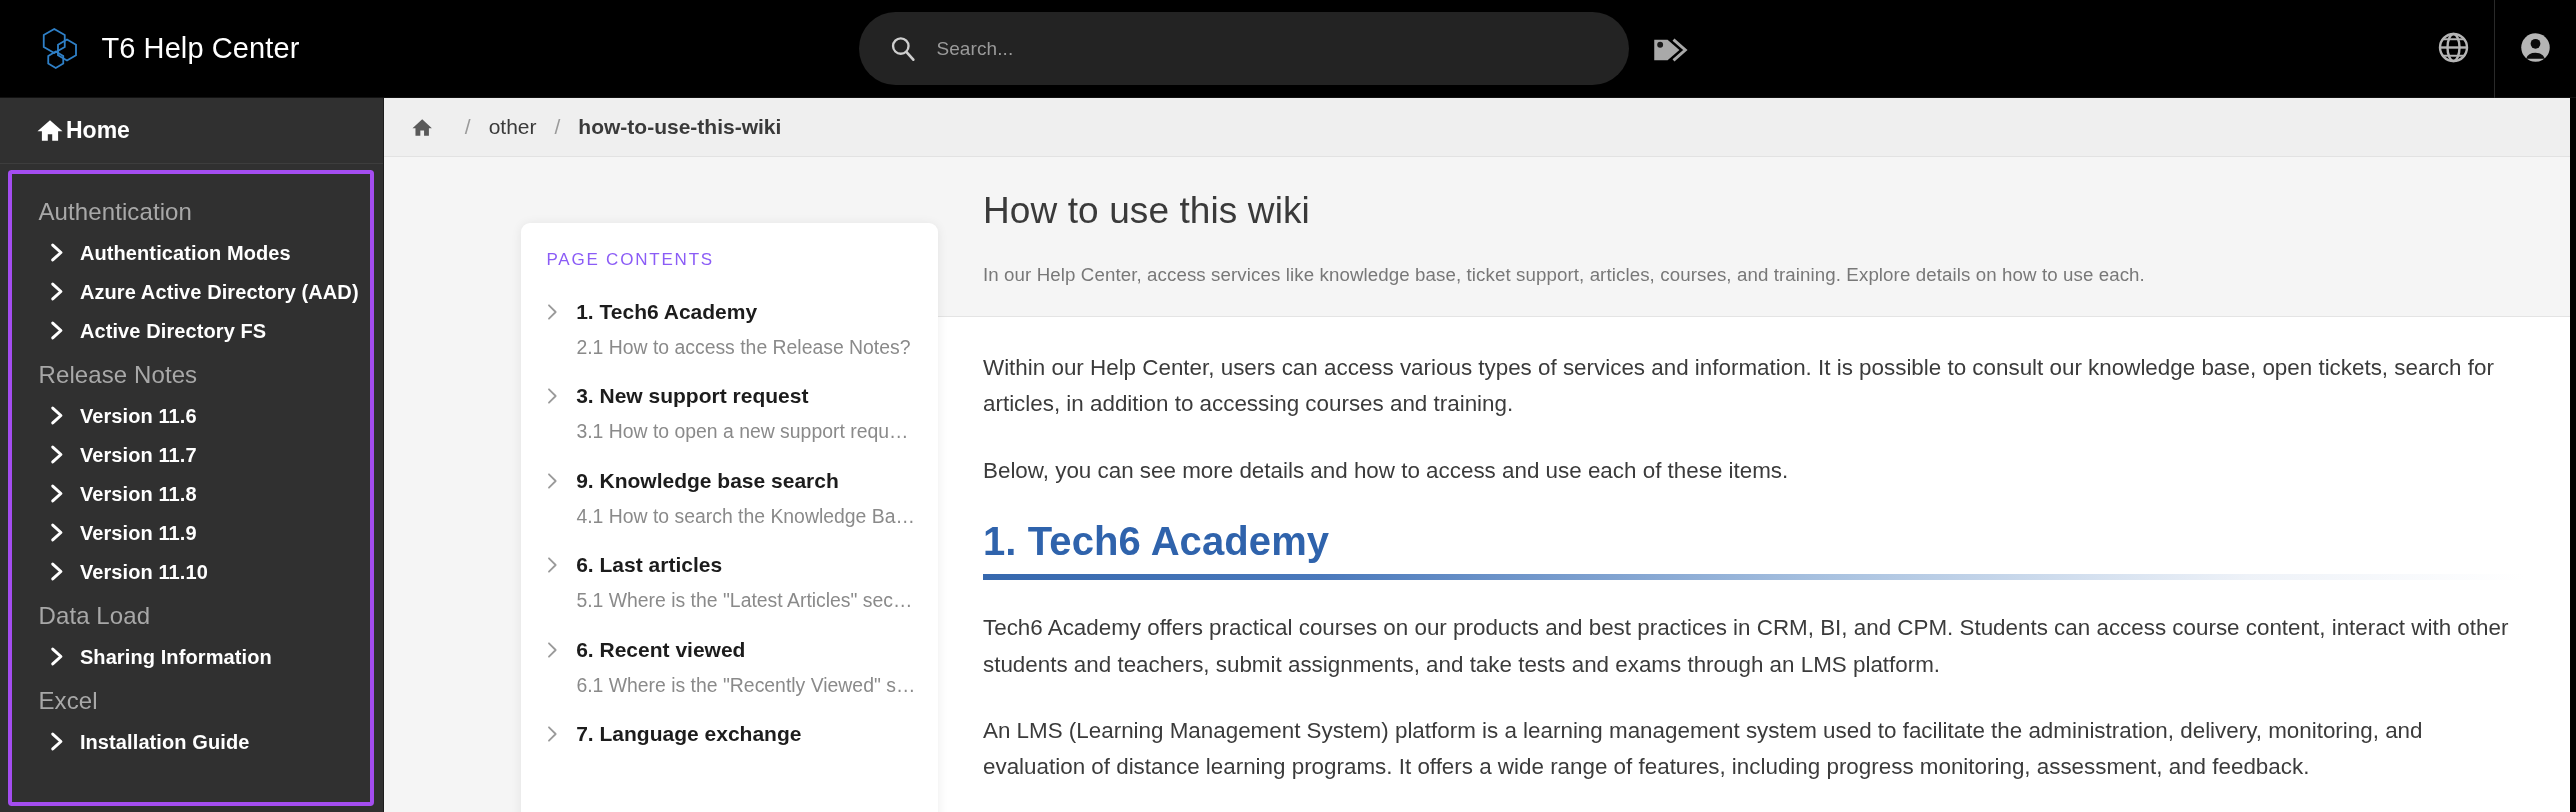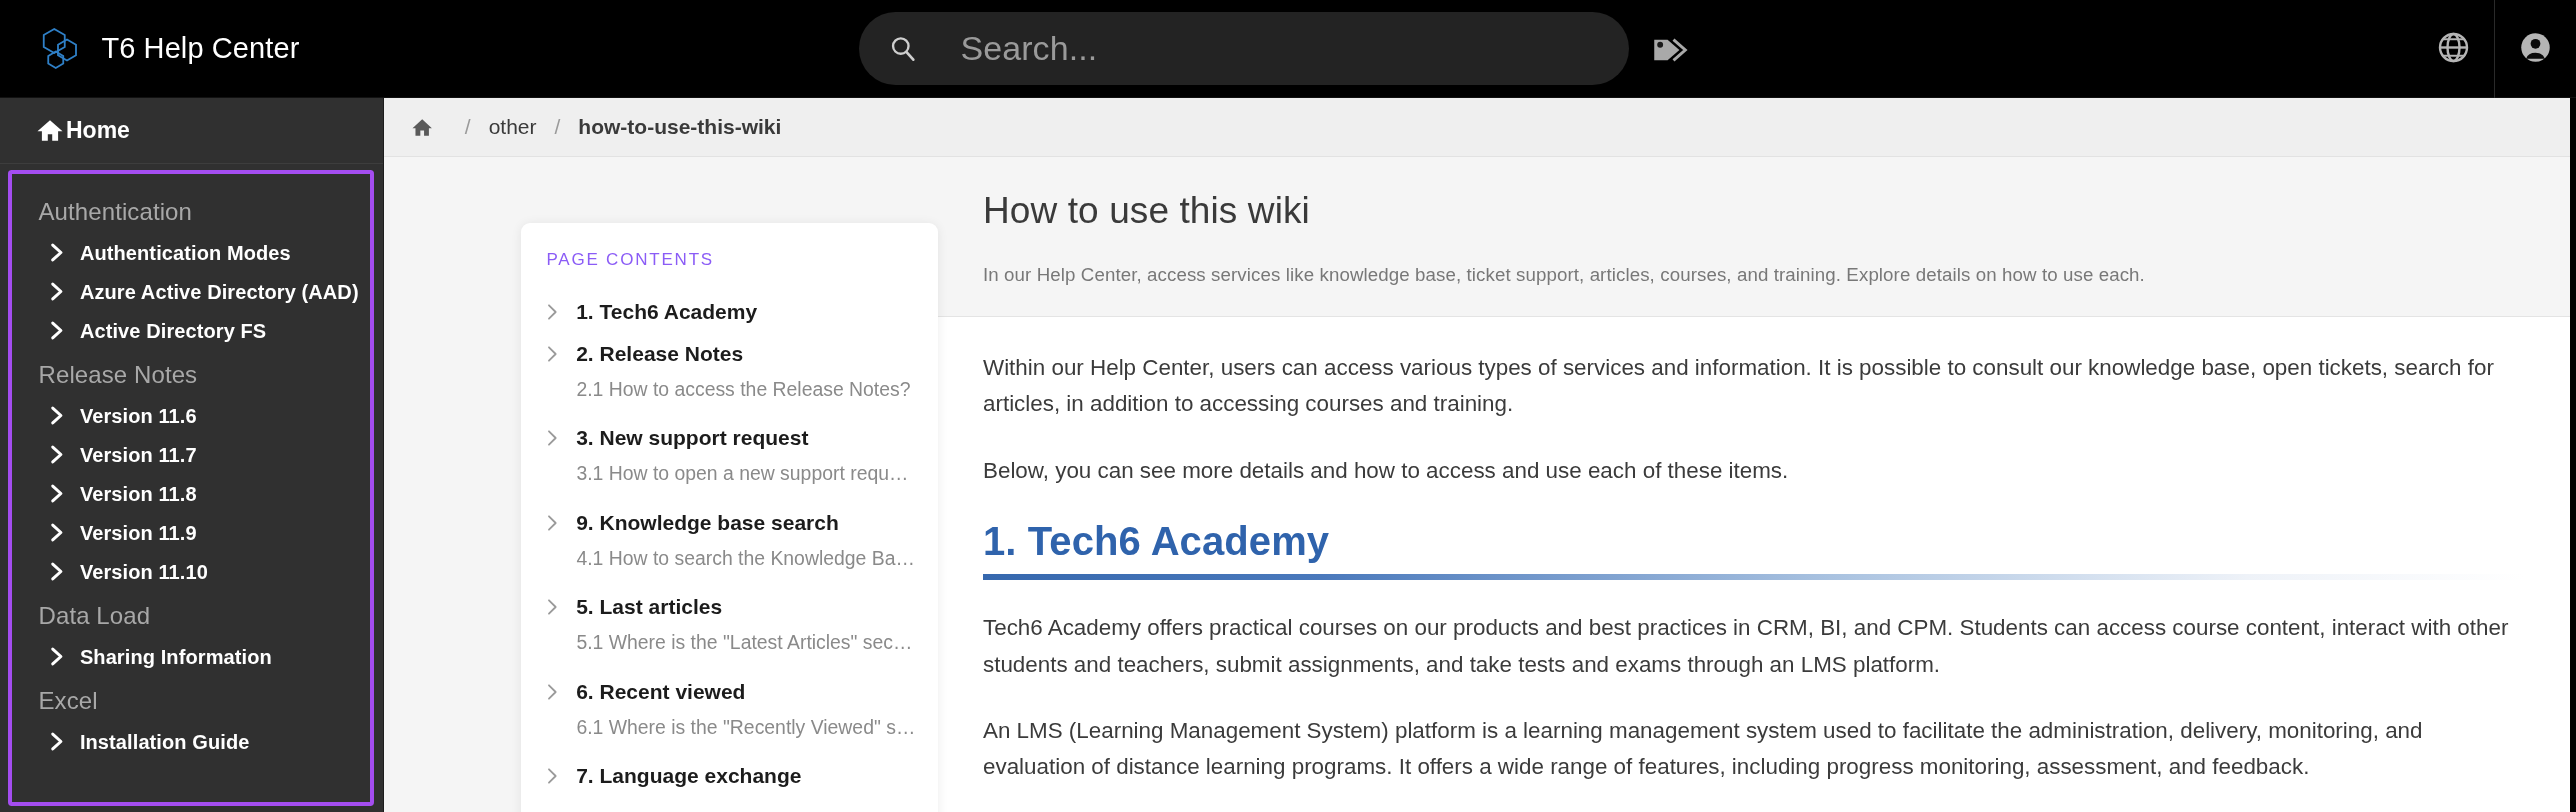--- a/index.html
+++ b/index.html
@@ -53,23 +53,22 @@
     background: #232323;
     border-radius: 39px;
     display: flex;
     align-items: center;
     gap: 19.4px;
     padding: 0 30px;
   }
   .search-icon { width: 28px; height: 28px; flex: 0 0 auto; }
   .search-ph {
     color: #9a9a9a;
-    font-size: 34px;
-    letter-spacing: 0.1px;
-    margin-left: 24px;
+    font-size: 19px;
+    letter-spacing: 0.1px;
   }
   .tags-btn {
     position: absolute;
     left: 1651px;
     top: 33px;
     width: 42px; height: 34px;
   }
   .topright {
     position: absolute;
     right: 0; top: 0;
@@ -474,28 +473,20 @@
 
             <div class="toc-h">
               <span class="toc-chev">
                 <svg viewBox="0 0 18 24" width="13.4" height="18">
                     <path d="M4 3 L13 12 L4 21" fill="none" stroke="#9a9a9a" stroke-width="2.4" stroke-linecap="round" stroke-linejoin="round"></path>
                   </svg>
               </span>
               <span class="toc-h-label">1. Tech6 Academy</span>
             </div>
 
-            <div class="toc-h">
-              <span class="toc-chev">
-                <svg viewBox="0 0 18 24" width="13.4" height="18">
-                    <path d="M4 3 L13 12 L4 21" fill="none" stroke="#9a9a9a" stroke-width="2.4" stroke-linecap="round" stroke-linejoin="round"></path>
-                  </svg>
-              </span>
-              <span class="toc-h-label">2. Release Notes</span>
-            </div>
             <div class="toc-sub">2.1 How to access the Release Notes?</div>
 
             <div class="toc-h">
               <span class="toc-chev">
                 <svg viewBox="0 0 18 24" width="13.4" height="18">
                     <path d="M4 3 L13 12 L4 21" fill="none" stroke="#9a9a9a" stroke-width="2.4" stroke-linecap="round" stroke-linejoin="round"></path>
                   </svg>
               </span>
               <span class="toc-h-label">3. New support request</span>
             </div>
@@ -510,21 +501,21 @@
               <span class="toc-h-label">9. Knowledge base search</span>
             </div>
             <div class="toc-sub">4.1 How to search the Knowledge Base?</div>
 
             <div class="toc-h">
               <span class="toc-chev">
                 <svg viewBox="0 0 18 24" width="13.4" height="18">
                     <path d="M4 3 L13 12 L4 21" fill="none" stroke="#9a9a9a" stroke-width="2.4" stroke-linecap="round" stroke-linejoin="round"></path>
                   </svg>
               </span>
-              <span class="toc-h-label">5. Last articles</span>
+              <span class="toc-h-label">6. Last articles</span>
             </div>
             <div class="toc-sub">5.1 Where is the "Latest Articles" section?</div>
 
             <div class="toc-h">
               <span class="toc-chev">
                 <svg viewBox="0 0 18 24" width="13.4" height="18">
                     <path d="M4 3 L13 12 L4 21" fill="none" stroke="#9a9a9a" stroke-width="2.4" stroke-linecap="round" stroke-linejoin="round"></path>
                   </svg>
               </span>
               <span class="toc-h-label">6. Recent viewed</span>

